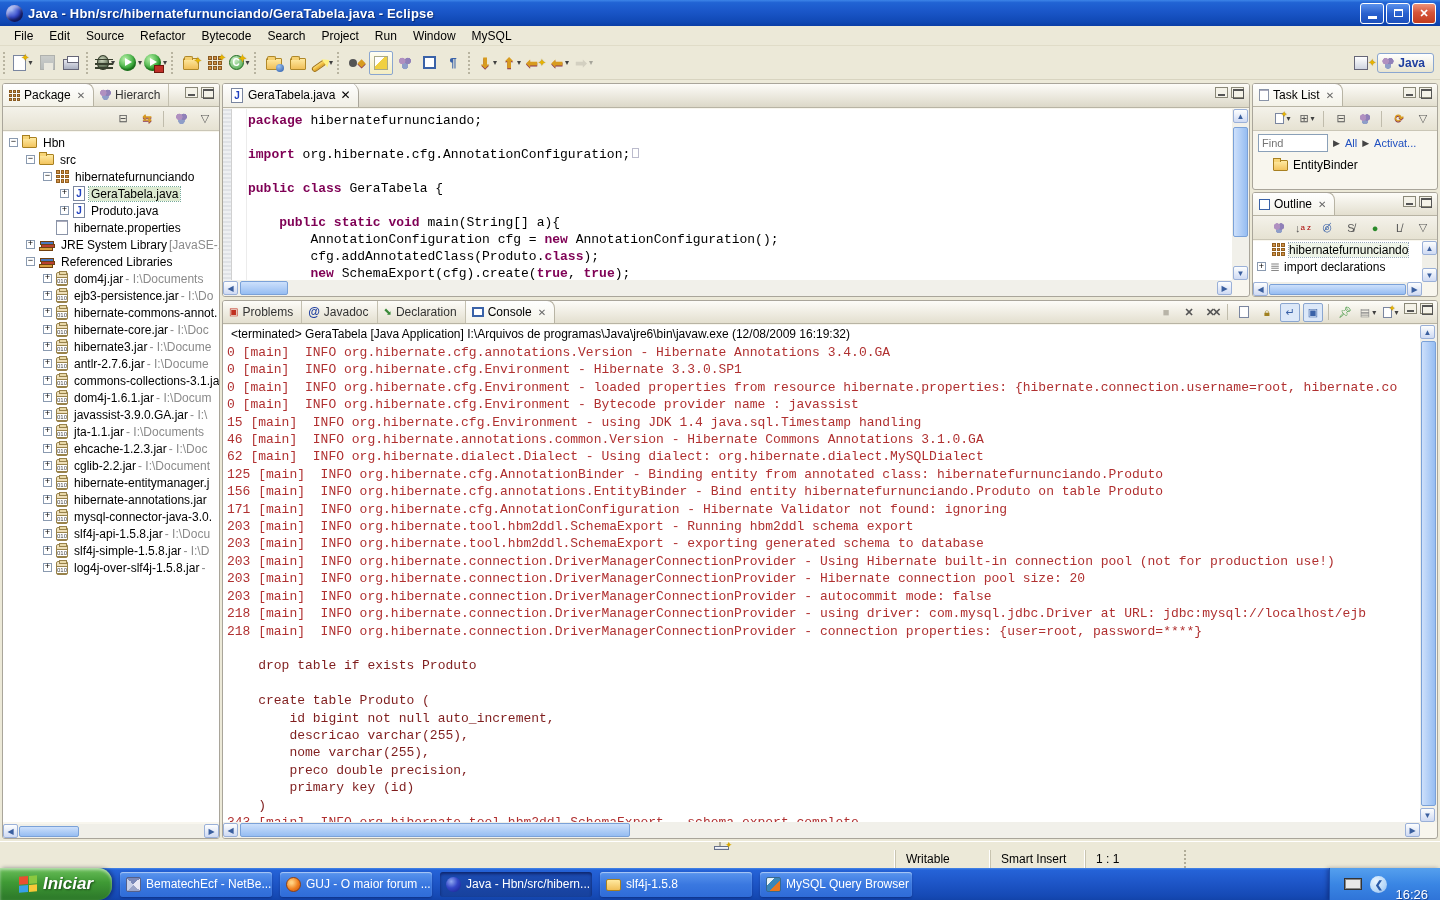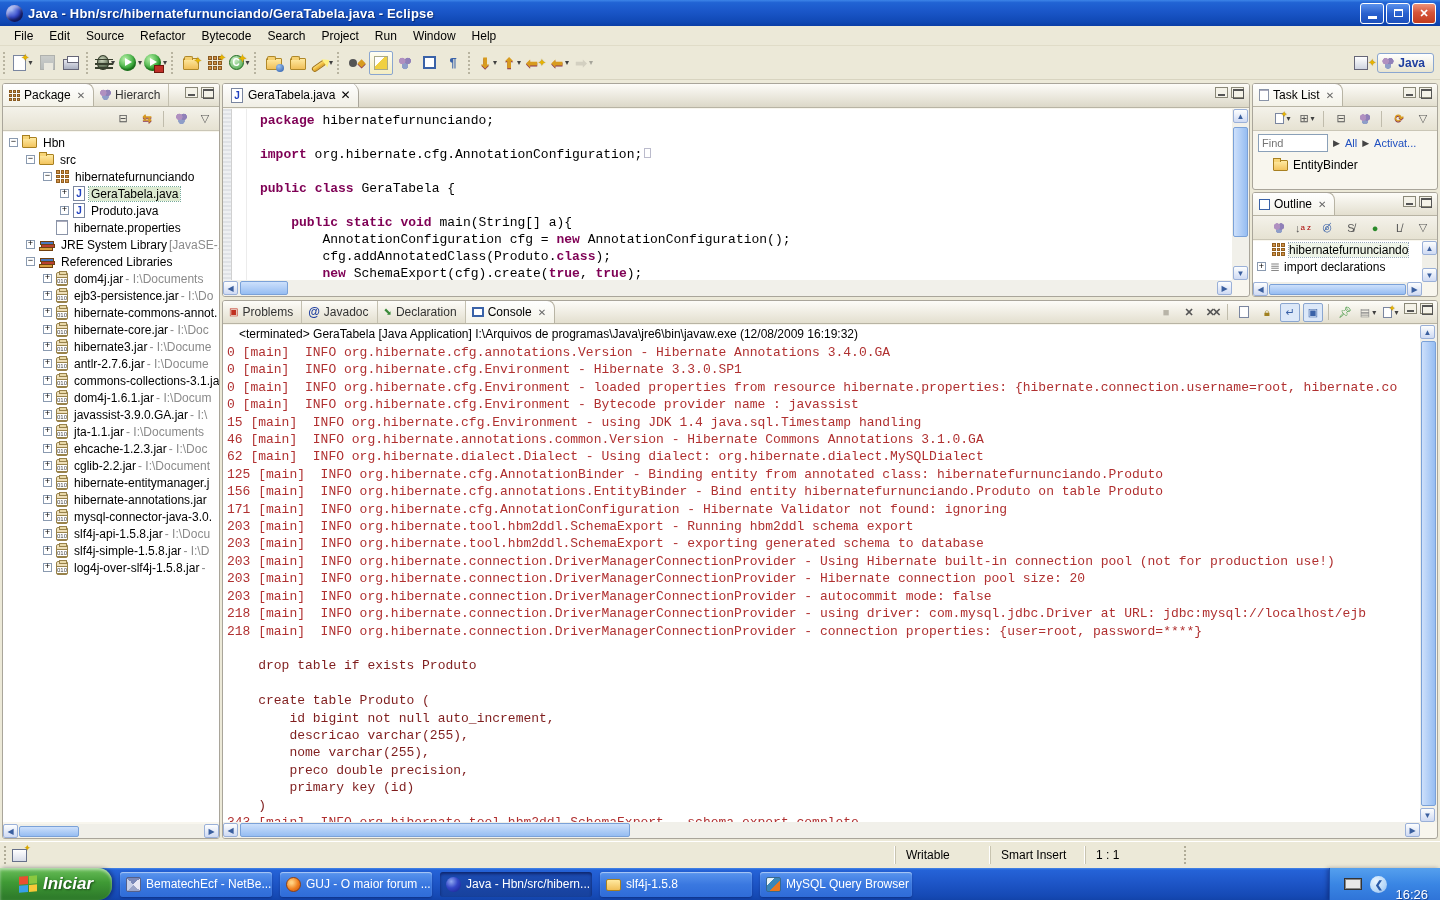--- a/index.html
+++ b/index.html
@@ -115,30 +115,30 @@
   .tc-jar::after { content:""; position:absolute; left:2px; top:-2px; width:6px; height:2px; background:#e8d8a8; border:1px solid #98824a; }
 
   
   #editor-panel .etabrow { height:24px; background:linear-gradient(#fdfcf8,#dcd8c8); border-bottom:1px solid #b8b4a4; display:flex; align-items:flex-end; }
   .etab { display:flex; align-items:center; gap:5px; height:24px; padding:0 8px; background:linear-gradient(#fff,#f0eee4);
     border-right:1px solid #a9a59a; border-top-right-radius:9px; font-size:12px; }
   #editor-body { position:absolute; top:25px; left:0; right:0; bottom:16px; background:#fff; display:flex; }
   #eruler { width:9px; background:repeating-linear-gradient(180deg,#dfe2e6 0 2px,#eef0f2 2px 4px); border-right:1px solid #d0d0d0; }
   #egutter { width:15px; background:#fff; border-right:1px solid #ececec; position:relative; }
   #code-area { flex:1; font-family:"Liberation Mono",monospace; font-size:13px; line-height:17px; padding:3px 0 0 6px; overflow:hidden; white-space:pre; }
-  .cline { height:17px; display:flex;margin-left:12px; }
+  .cline { height:17px; display:flex; }
   .cfold { width:16px; flex:none; margin-left:-21px; color:#9098a8; font-size:10px; line-height:17px; text-align:center; }
   .ctext { white-space:pre; }
   .kw { color:#7f0055; font-weight:bold; }
   .cbox { color:#aab; border:1px solid #bbc; font-size:8px; line-height:8px; margin-left:2px; height:10px; width:7px; display:inline-block; }
 
   
   #console-toolbar { margin-left:auto; display:flex; align-items:center; gap:3px; padding-right:4px; align-self:center; }
   #console-body { position:absolute; top:24px; left:0; right:17px; bottom:16px; background:#fff; overflow:hidden; }
-  #console-header { font-size:12px; color:#000; padding:2px 16px 3px; white-space:nowrap; }
+  #console-header { font-size:12px; color:#000; padding:2px 8px 3px; white-space:nowrap; }
   #console-log { font-family:"Liberation Mono",monospace; font-size:13px; line-height:17.4px; white-space:pre; padding-left:4px; }
   .logline.red { color:#b03030; }
   .logline.blk { color:#7f1d1d; }
 
   
   .find-row { display:flex; align-items:center; gap:5px; padding:3px 5px; }
   .find-input { width:70px; height:18px; border:1px solid #8aa0b8; font-size:11px; padding:1px 3px; color:#888; background:#fff; }
   .linkish { color:#2050c0; font-size:11px; }
   .find-arrow { font-size:9px; color:#444; }
   .uncat-row { display:flex; align-items:center; gap:5px; padding:3px 8px 3px 20px; font-size:12px; }
@@ -151,21 +151,21 @@
 
   
   .xsb-v { position:absolute; width:17px; background:#f1f0ea; }
   .xsb-h { position:absolute; height:16px; background:#f1f0ea; }
   .xsb-v .sbtn, .xsb-h .sbtn { position:absolute; }
   .vthumb { position:absolute; left:1px; right:1px; background:linear-gradient(90deg,#cde0fb,#96bdf2); border:1px solid #7aa1d8; border-radius:2px; }
   .hthumb { position:absolute; top:1px; bottom:1px; background:linear-gradient(#cde0fb,#96bdf2); border:1px solid #7aa1d8; border-radius:2px; }
 
   
   #statusbar { position:absolute; left:0; top:841px; width:1440px; height:27px; background:#ece9d8; border-top:1px solid #fff;
-    display:flex; align-items:center; }
+    display:flex; align-items:center;flex-direction:column; }
   .sdots { border-left:2px dotted #b0ac98; height:18px; margin:0 4px; }
   .fastview-ico { width:15px; height:13px; border:1px solid #66708a; background:linear-gradient(#fff,#d8dce8); position:relative; margin-left:2px; }
   .fastview-ico::after { content:"✦"; position:absolute; right:-5px; top:-7px; color:#d8a800; font-size:9px; }
   #status-cells { margin-left:auto; display:flex; align-items:center; height:100%; margin-right:250px; }
   .scell { width:95px; padding-left:10px; border-left:1px solid #c8c4b0; box-shadow:-1px 0 0 #fff; height:18px; line-height:18px; font-size:12px; }
 
   
   #taskbar { position:absolute; left:0; top:868px; width:1440px; height:32px;
     background:linear-gradient(180deg,#4687e8 0%,#2563d8 6%,#1e56c8 45%,#1549b4 88%,#1243aa 100%); display:flex; align-items:center; }
   #startbtn { height:32px; width:112px; border-radius:0 14px 14px 0;
@@ -214,21 +214,21 @@
   <div id="menubar">
     <span class="menu-item">File</span>
     <span class="menu-item">Edit</span>
     <span class="menu-item">Source</span>
     <span class="menu-item">Refactor</span>
     <span class="menu-item">Bytecode</span>
     <span class="menu-item">Search</span>
     <span class="menu-item">Project</span>
     <span class="menu-item">Run</span>
     <span class="menu-item">Window</span>
-    <span class="menu-item">Help</span>
+    <span class="menu-item">MySQL</span>
   </div>
 
   <div id="toolbar">
     <span class="tsep"></span>
     <span class="tbtn">
         <span class="ig i-page">
           <span class="i-star">✦</span>
         </span>
         <span class="dd">▾</span>
       </span>

